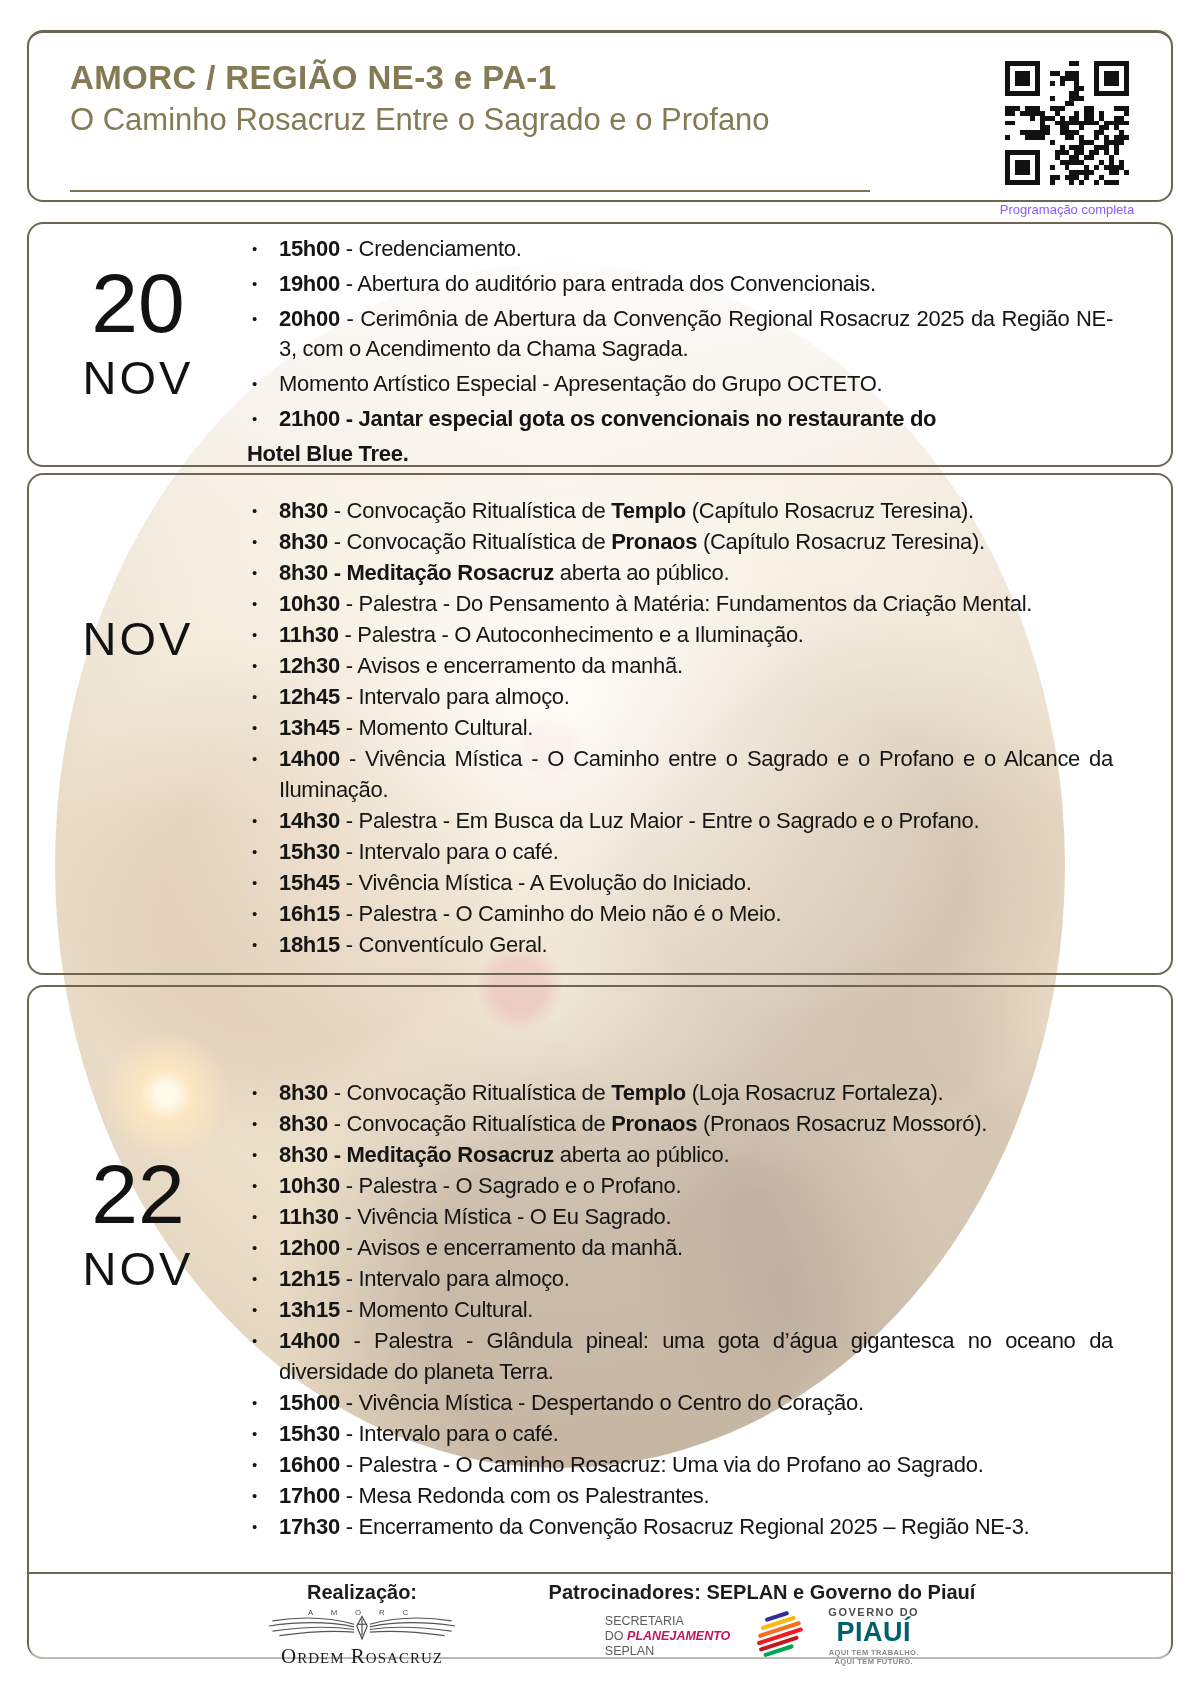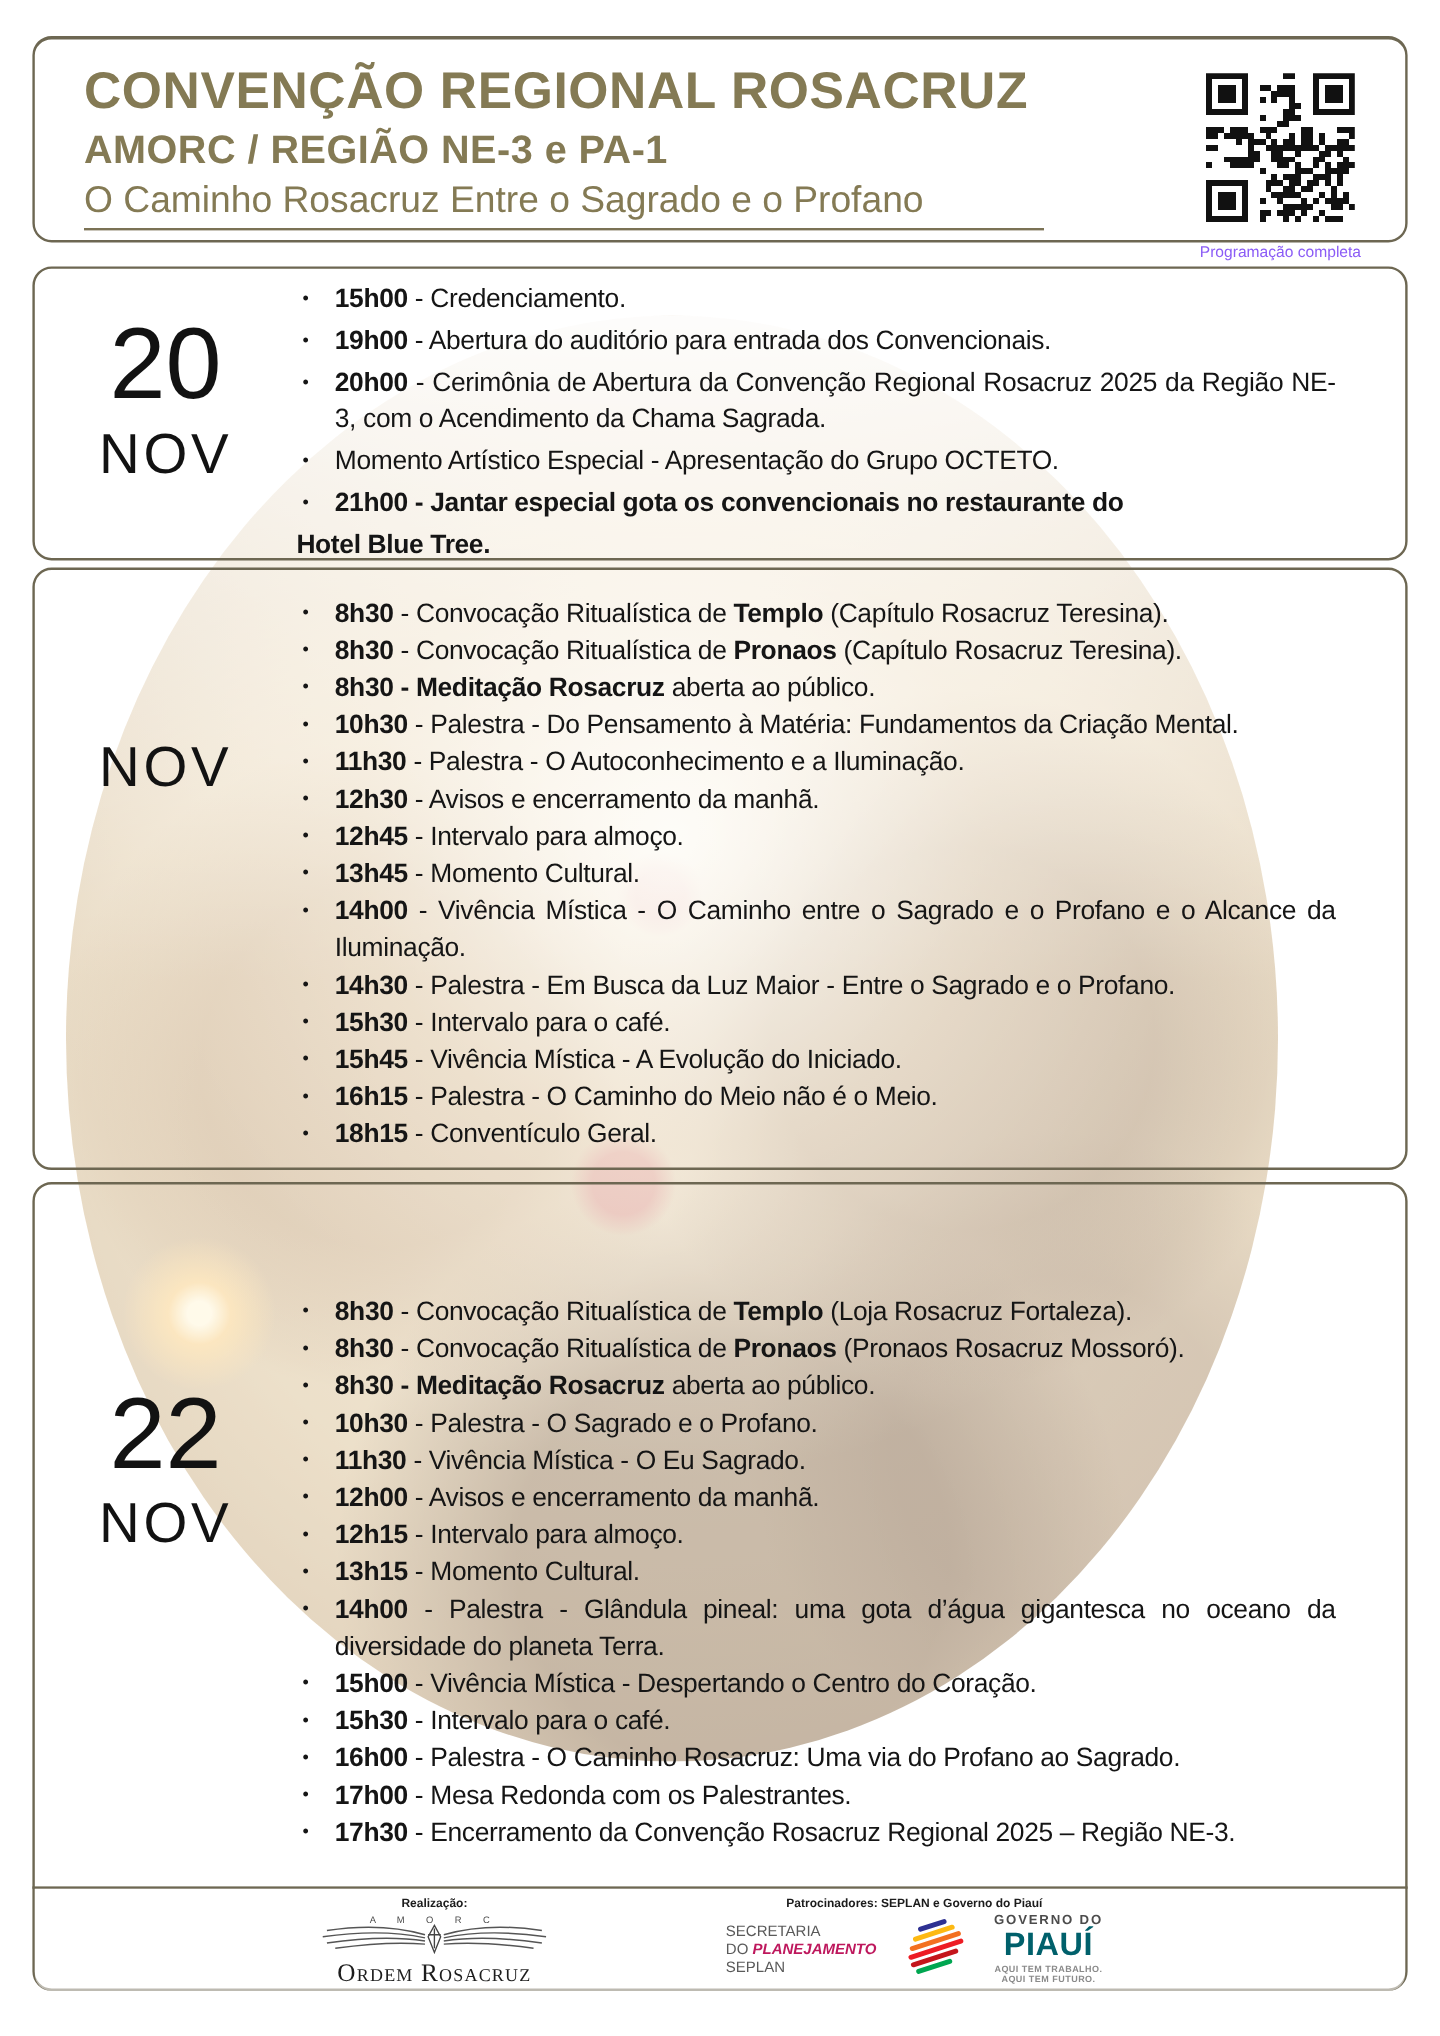--- a/index.html
+++ b/index.html
@@ -57,21 +57,21 @@
   .bullet{flex:0 0 27px;padding-left:5px;font-size:15px;}
   .item-text{flex:1;}
   .item-text.justify{text-align:justify;}
   li.no-bullet .bullet{flex:0 0 0;padding:0;overflow:hidden;}
   .b{font-weight:700;}
 
   
   .footer-divider{position:absolute;left:-2px;right:-2px;top:585px;border-top:2px solid #6d6752;}
   .footer{position:absolute;left:0;right:0;top:587px;height:85px;background:rgba(255,255,255,.55);
           border-radius:0 0 14px 14px;}
-  .f-heading{font-size:10px;font-weight:700;color:#1c1c1c;white-space:nowrap;}
+  .f-heading{font-size:20px;font-weight:700;color:#1c1c1c;white-space:nowrap;}
   .f-left{position:absolute;left:183px;width:300px;top:7px;text-align:center;}
   .f-left svg{display:block;margin:2px auto 0 auto;}
   .ordem{font-family:"Liberation Serif",serif;font-variant:small-caps;font-size:21px;
          letter-spacing:1px;color:#1d1d1d;line-height:1;}
   .f-right{position:absolute;left:433px;width:600px;top:7px;text-align:center;}
   .sponsor-row{display:flex;justify-content:center;align-items:center;gap:16px;margin-top:3px;}
   .seplan-block{text-align:left;font-size:12.5px;color:#5a5a5a;line-height:1.2;}
   .seplan-block .b2{font-weight:700;color:#be185d;font-style:italic;}
   .piaui-text{text-align:center;line-height:1;}
   .gov-do{font-size:11px;font-weight:700;letter-spacing:1.5px;color:#4c4c4c;}
@@ -80,21 +80,20 @@
 </style>
 </head>
 <body>
 
 <div class="page">
 
   <div class="artwork"></div>
 
   <section class="box header">
     <div class="title-block">
-      <div class="t1">CONVENÇÃO REGIONAL ROSACRUZ</div>
       <div class="t2">AMORC / REGIÃO NE-3 e PA-1</div>
       <div class="t3">O Caminho Rosacruz Entre o Sagrado e o Profano</div>
     </div>
     <div class="title-underline"></div>
     <div class="qr-wrap">
       <svg viewBox="0 0 25 25" shape-rendering="crispEdges">
         <rect x="0" y="0" width="25" height="25" fill="#ffffff"></rect>
         <path id="qr-modules" fill="#111111" d="M13 0h1v1h-1zM14 0h1v1h-1zM9 2h1v1h-1zM10 2h1v1h-1zM12 2h1v1h-1zM13 2h1v1h-1zM14 2h1v1h-1zM11 3h1v1h-1zM12 3h1v1h-1zM13 3h1v1h-1zM14 3h1v1h-1zM9 4h1v1h-1zM11 4h1v1h-1zM14 4h1v1h-1zM14 5h1v1h-1zM15 5h1v1h-1zM13 6h1v1h-1zM14 6h1v1h-1zM9 7h1v1h-1zM13 7h1v1h-1zM14 7h1v1h-1zM15 7h1v1h-1zM12 8h1v1h-1zM13 8h1v1h-1zM0 9h1v1h-1zM1 9h1v1h-1zM2 9h1v1h-1zM4 9h1v1h-1zM5 9h1v1h-1zM6 9h1v1h-1zM9 9h1v1h-1zM10 9h1v1h-1zM11 9h1v1h-1zM16 9h1v1h-1zM17 9h1v1h-1zM22 9h1v1h-1zM23 9h1v1h-1zM24 9h1v1h-1zM0 10h1v1h-1zM1 10h1v1h-1zM3 10h1v1h-1zM4 10h1v1h-1zM5 10h1v1h-1zM6 10h1v1h-1zM7 10h1v1h-1zM10 10h1v1h-1zM14 10h1v1h-1zM16 10h1v1h-1zM17 10h1v1h-1zM19 10h1v1h-1zM24 10h1v1h-1zM5 11h1v1h-1zM7 11h1v1h-1zM8 11h1v1h-1zM9 11h1v1h-1zM11 11h1v1h-1zM13 11h1v1h-1zM14 11h1v1h-1zM16 11h1v1h-1zM17 11h1v1h-1zM19 11h1v1h-1zM22 11h1v1h-1zM23 11h1v1h-1zM0 12h1v1h-1zM1 12h1v1h-1zM7 12h1v1h-1zM10 12h1v1h-1zM11 12h1v1h-1zM12 12h1v1h-1zM13 12h1v1h-1zM14 12h1v1h-1zM15 12h1v1h-1zM16 12h1v1h-1zM17 12h1v1h-1zM18 12h1v1h-1zM20 12h1v1h-1zM21 12h1v1h-1zM22 12h1v1h-1zM23 12h1v1h-1zM24 12h1v1h-1zM7 13h1v1h-1zM8 13h1v1h-1zM11 13h1v1h-1zM12 13h1v1h-1zM15 13h1v1h-1zM19 13h1v1h-1zM20 13h1v1h-1zM22 13h1v1h-1zM3 14h1v1h-1zM4 14h1v1h-1zM5 14h1v1h-1zM6 14h1v1h-1zM7 14h1v1h-1zM8 14h1v1h-1zM11 14h1v1h-1zM12 14h1v1h-1zM13 14h1v1h-1zM14 14h1v1h-1zM18 14h1v1h-1zM19 14h1v1h-1zM23 14h1v1h-1zM0 15h1v1h-1zM4 15h1v1h-1zM5 15h1v1h-1zM6 15h1v1h-1zM7 15h1v1h-1zM12 15h1v1h-1zM13 15h1v1h-1zM15 15h1v1h-1zM18 15h1v1h-1zM20 15h1v1h-1zM22 15h1v1h-1zM23 15h1v1h-1zM24 15h1v1h-1zM9 16h1v1h-1zM15 16h1v1h-1zM16 16h1v1h-1zM17 16h1v1h-1zM20 16h1v1h-1zM21 16h1v1h-1zM22 16h1v1h-1zM23 16h1v1h-1zM11 17h1v1h-1zM13 17h1v1h-1zM14 17h1v1h-1zM15 17h1v1h-1zM18 17h1v1h-1zM19 17h1v1h-1zM20 17h1v1h-1zM22 17h1v1h-1zM10 18h1v1h-1zM11 18h1v1h-1zM12 18h1v1h-1zM14 18h1v1h-1zM15 18h1v1h-1zM17 18h1v1h-1zM18 18h1v1h-1zM20 18h1v1h-1zM22 18h1v1h-1zM10 19h1v1h-1zM13 19h1v1h-1zM14 19h1v1h-1zM16 19h1v1h-1zM17 19h1v1h-1zM21 19h1v1h-1zM11 20h1v1h-1zM12 20h1v1h-1zM13 20h1v1h-1zM14 20h1v1h-1zM15 20h1v1h-1zM19 20h1v1h-1zM21 20h1v1h-1zM23 20h1v1h-1zM9 21h1v1h-1zM12 21h1v1h-1zM16 21h1v1h-1zM18 21h1v1h-1zM20 21h1v1h-1zM21 21h1v1h-1zM22 21h1v1h-1zM23 21h1v1h-1zM13 22h1v1h-1zM14 22h1v1h-1zM15 22h1v1h-1zM16 22h1v1h-1zM17 22h1v1h-1zM21 22h1v1h-1zM22 22h1v1h-1zM24 22h1v1h-1zM9 23h1v1h-1zM10 23h1v1h-1zM12 23h1v1h-1zM13 23h1v1h-1zM14 23h1v1h-1zM16 23h1v1h-1zM19 23h1v1h-1zM9 24h1v1h-1zM13 24h1v1h-1zM15 24h1v1h-1zM18 24h1v1h-1zM20 24h1v1h-1zM21 24h1v1h-1zM22 24h1v1h-1z"></path>
         <g fill="none" stroke="#111111" stroke-width="1">
           <rect x="0.5" y="0.5" width="6" height="6"></rect>

